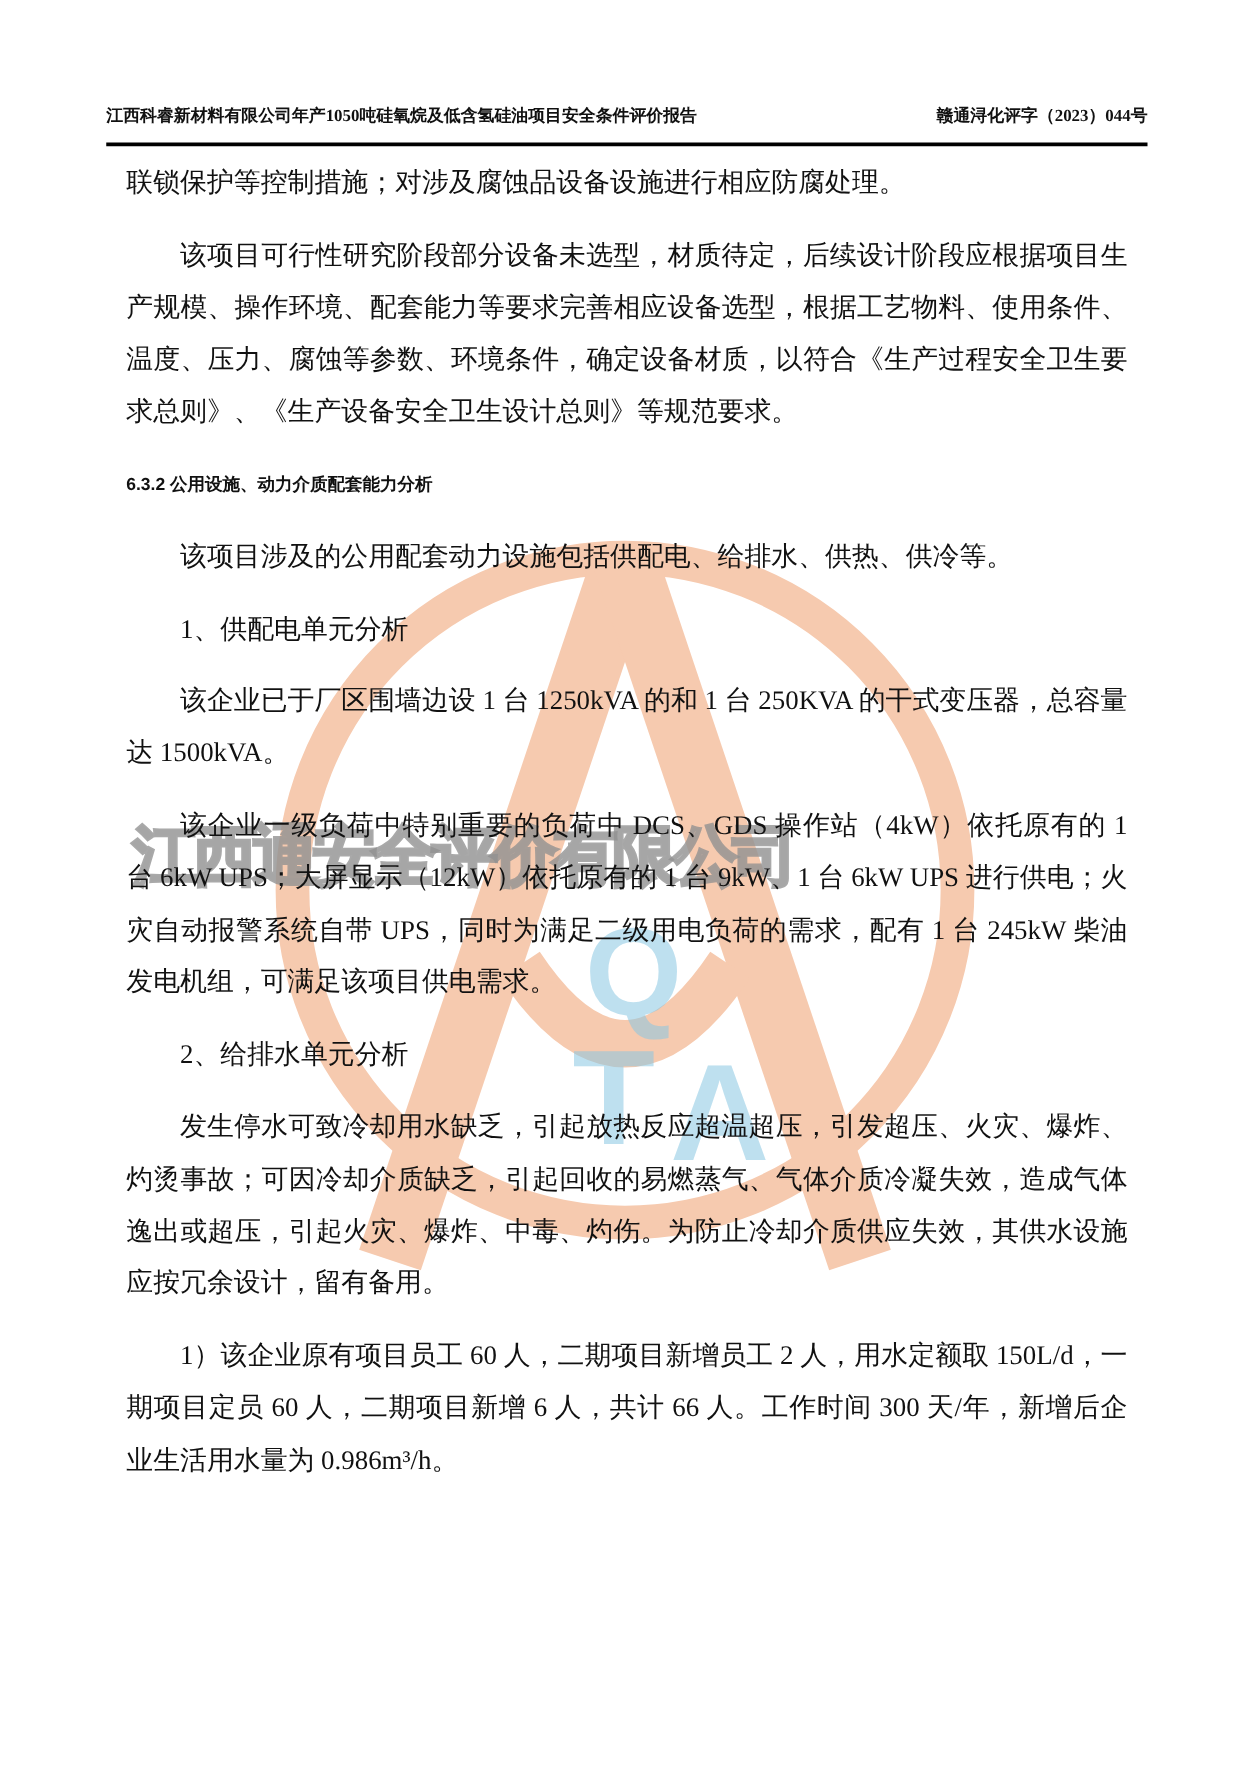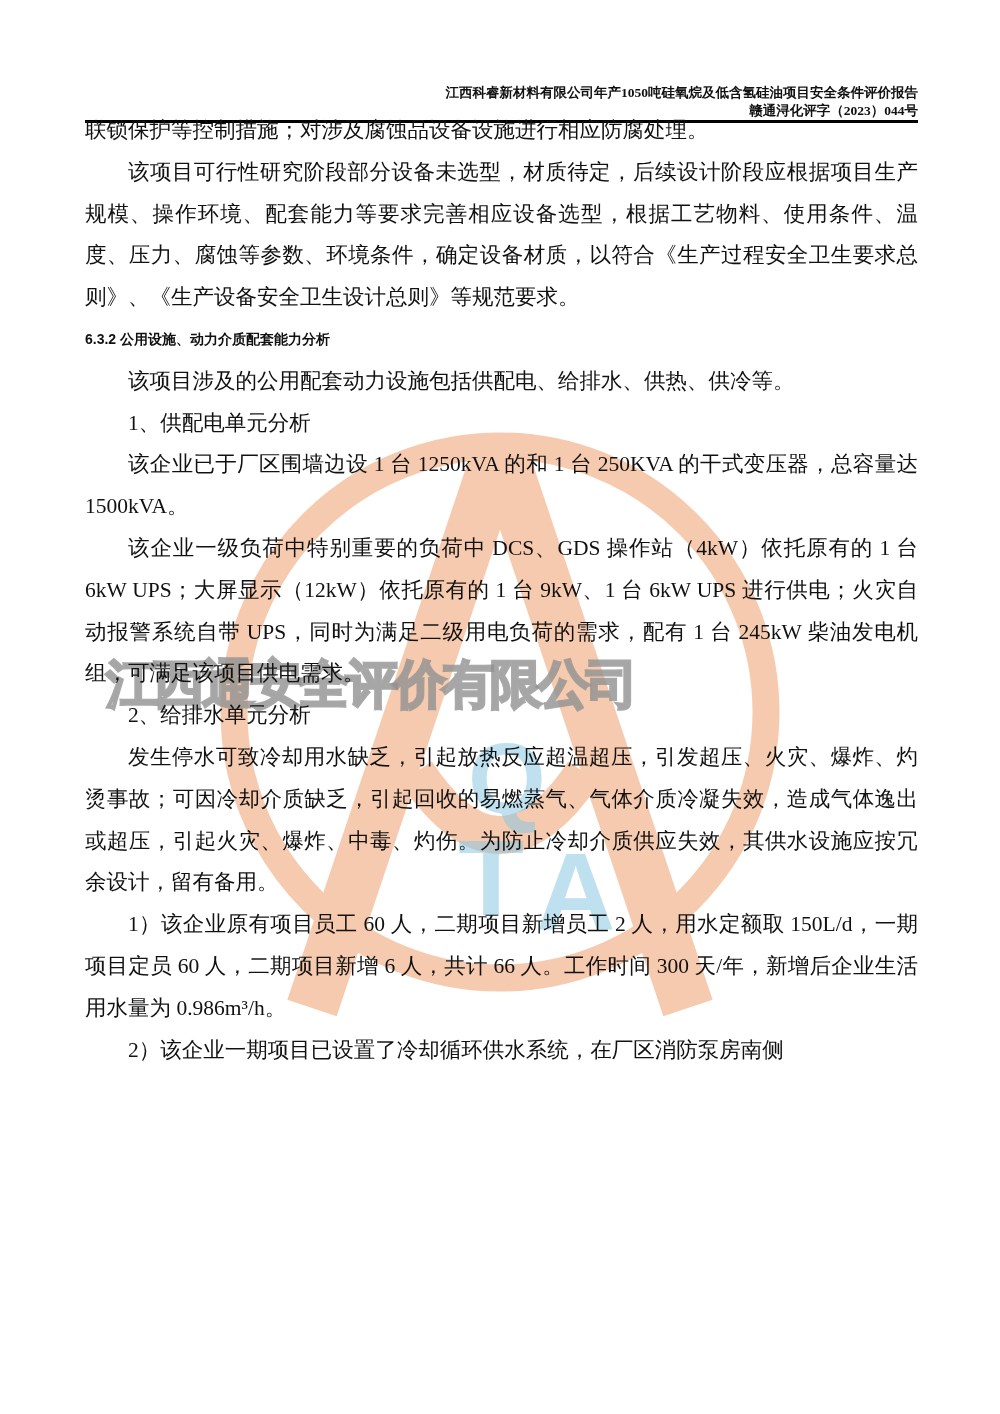--- a/index.html
+++ b/index.html
@@ -41,34 +41,33 @@
 
   
   .doc-layer { position: relative; z-index: 1; }
   .header {
     position: absolute;
     left: 85px; right: 82px; top: 84px;
     display: flex;
     justify-content: space-between;
     align-items: flex-end;
     border-bottom: 3px solid #000;
-    padding-bottom: 0;
+    padding-bottom: 12px;
     font-size: 13.5px;
     font-weight: bold;
-    flex-direction: column;
   }
   .header .hl { max-width: 560px; }
   .content {
     position: absolute;
     left: 85px; right: 82px; top: 110px;
     font-size: 21.5px;
     line-height: 41.8px;
     text-align: justify;
   }
-  .content p { margin: 0; }
+  .content p { margin: 16px; }
   .content p.indent { text-indent: 2em; }
   .content p.heading {
     font-family: "Liberation Sans", "DejaVu Sans", sans-serif;
     font-weight: bold;
     font-size: 14px;
     text-indent: 0;
   }
 </style>
 </head>
 <body>
@@ -101,17 +100,16 @@
       <p>联锁保护等控制措施；对涉及腐蚀品设备设施进行相应防腐处理。</p>
       <p class="indent">该项目可行性研究阶段部分设备未选型，材质待定，后续设计阶段应根据项目生产规模、操作环境、配套能力等要求完善相应设备选型，根据工艺物料、使用条件、温度、压力、腐蚀等参数、环境条件，确定设备材质，以符合《生产过程安全卫生要求总则》、《生产设备安全卫生设计总则》等规范要求。</p>
       <p class="heading">6.3.2 公用设施、动力介质配套能力分析</p>
       <p class="indent">该项目涉及的公用配套动力设施包括供配电、给排水、供热、供冷等。</p>
       <p class="indent">1、供配电单元分析</p>
       <p class="indent">该企业已于厂区围墙边设 1 台 1250kVA 的和 1 台 250KVA 的干式变压器，总容量达 1500kVA。</p>
       <p class="indent">该企业一级负荷中特别重要的负荷中 DCS、GDS 操作站（4kW）依托原有的 1 台 6kW UPS；大屏显示（12kW）依托原有的 1 台 9kW、1 台 6kW UPS 进行供电；火灾自动报警系统自带 UPS，同时为满足二级用电负荷的需求，配有 1 台 245kW 柴油发电机组，可满足该项目供电需求。</p>
       <p class="indent">2、给排水单元分析</p>
       <p class="indent">发生停水可致冷却用水缺乏，引起放热反应超温超压，引发超压、火灾、爆炸、灼烫事故；可因冷却介质缺乏，引起回收的易燃蒸气、气体介质冷凝失效，造成气体逸出或超压，引起火灾、爆炸、中毒、灼伤。为防止冷却介质供应失效，其供水设施应按冗余设计，留有备用。</p>
       <p class="indent">1）该企业原有项目员工 60 人，二期项目新增员工 2 人，用水定额取 150L/d，一期项目定员 60 人，二期项目新增 6 人，共计 66 人。工作时间 300 天/年，新增后企业生活用水量为 0.986m³/h。</p>
-      <p class="indent">2）该企业一期项目已设置了冷却循环供水系统，在厂区消防泵房南侧</p>
     </div>
 
   </div>
 </div>
 
 </body></html>

